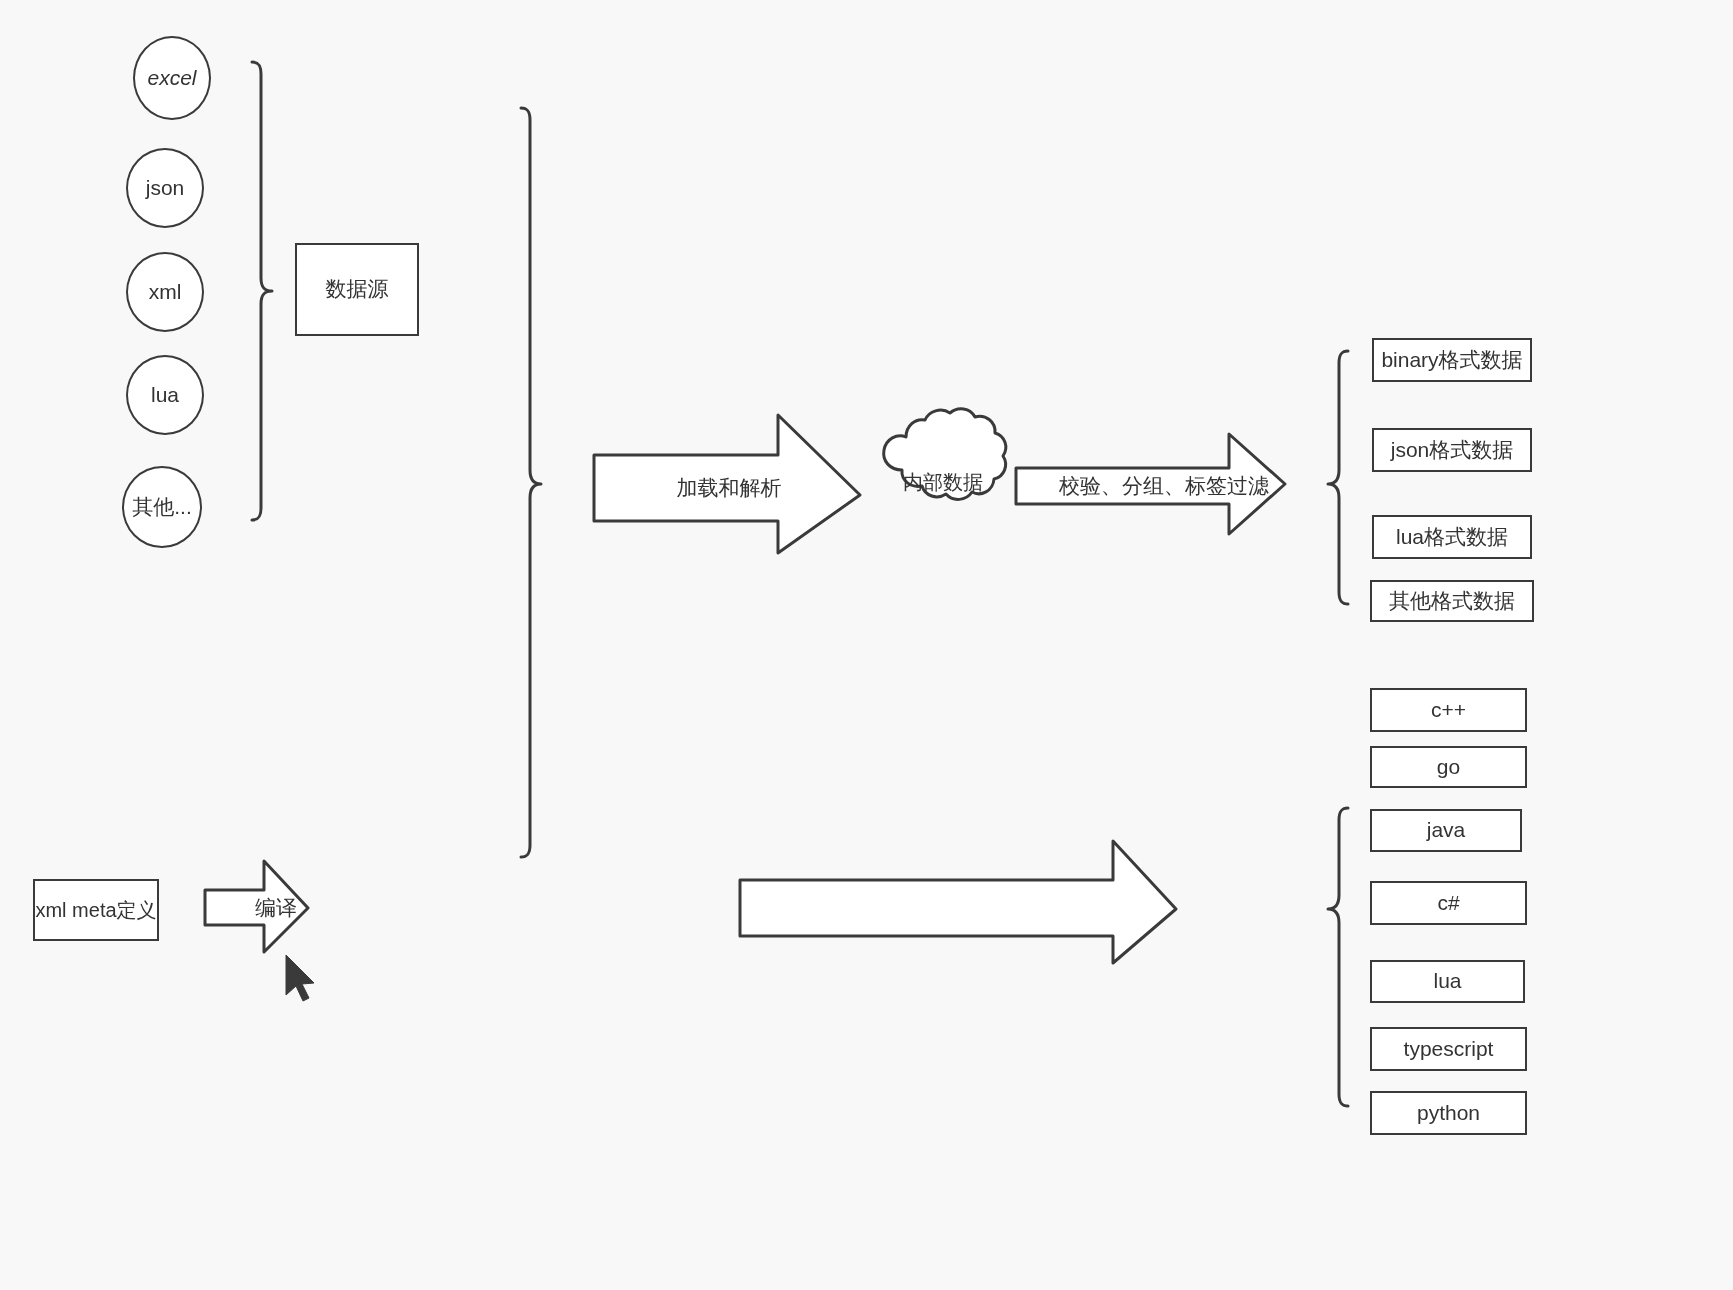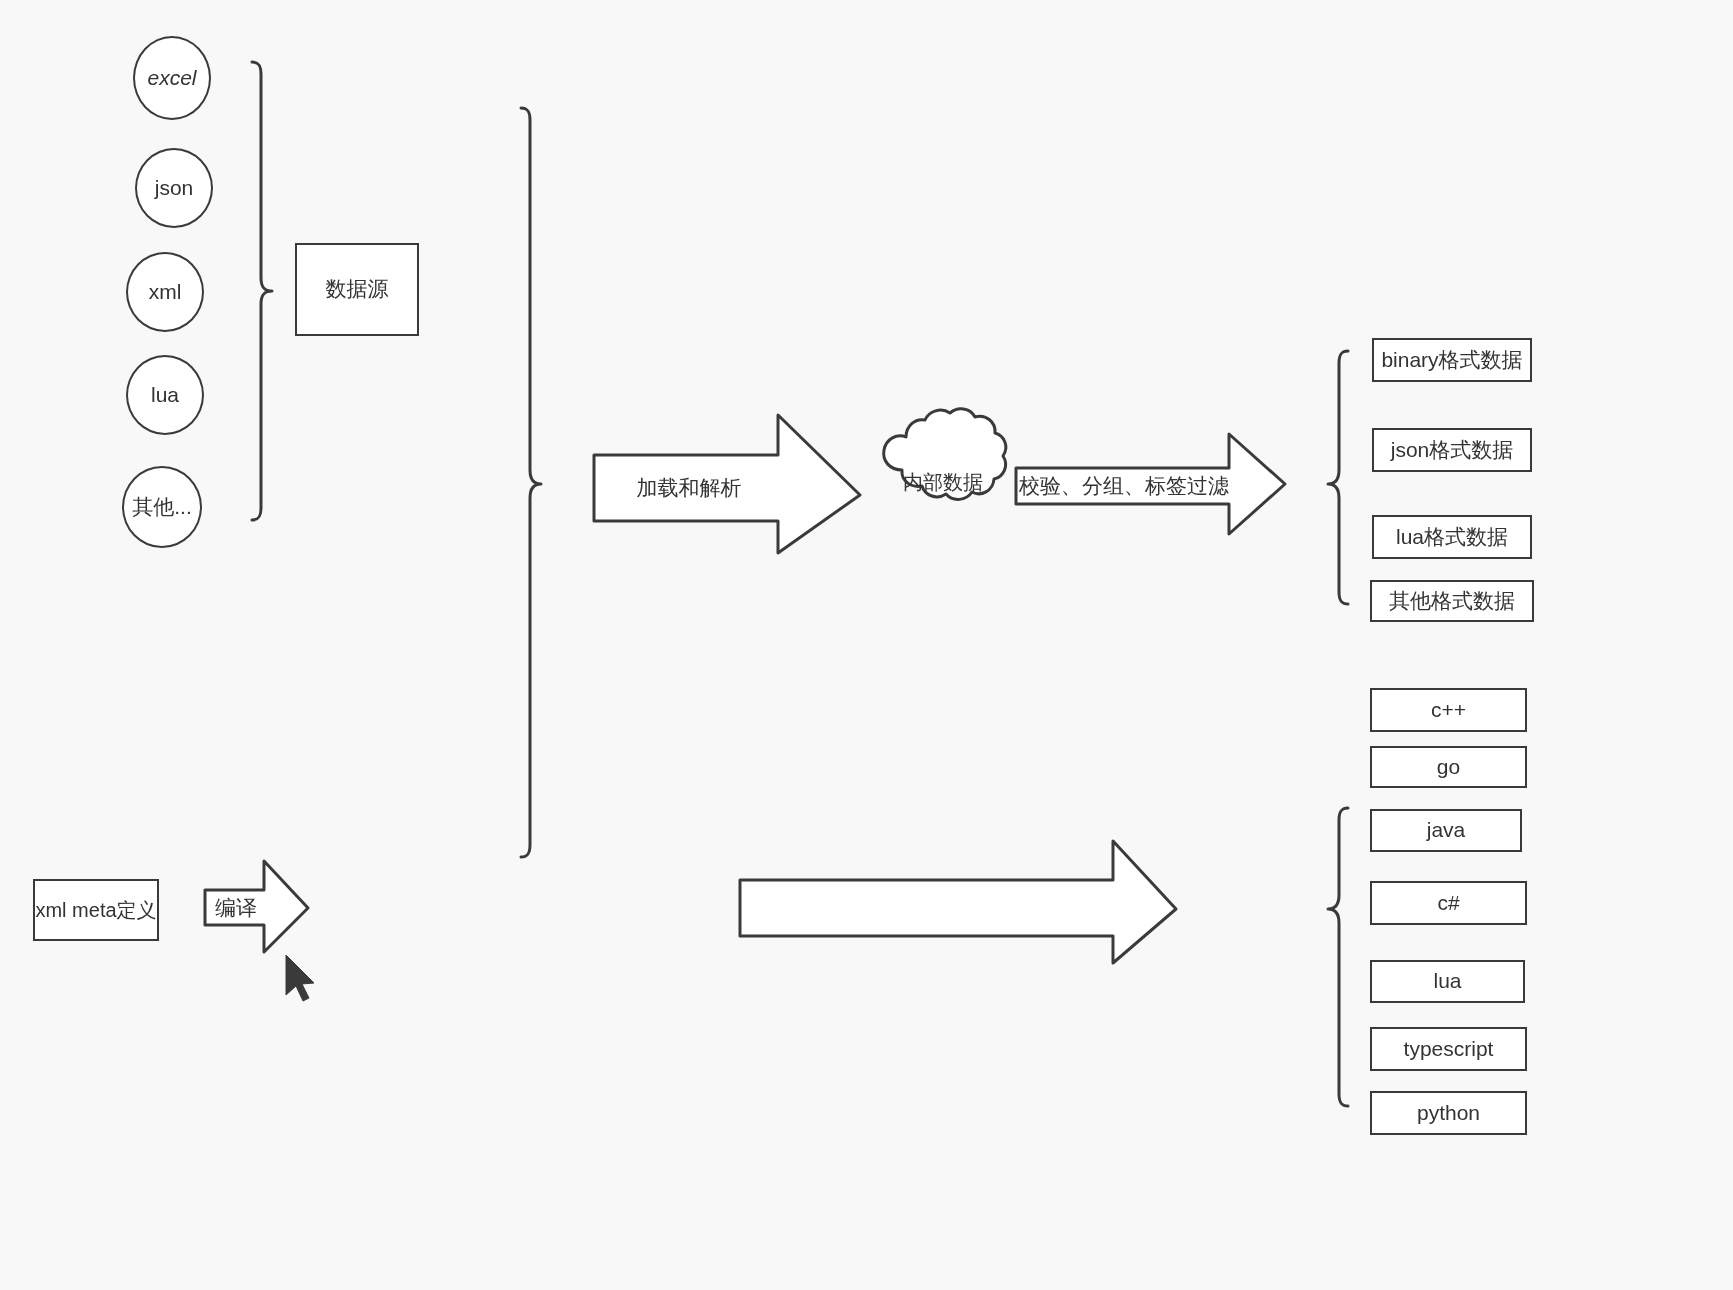--- a/index.html
+++ b/index.html
@@ -50,20 +50,21 @@
   }
   .arrow-label {
     position: absolute;
     display: flex;
     align-items: center;
     justify-content: center;
     font-size: 21px;
     color: #333333;
     text-align: center;
     pointer-events: none;
+    margin-left: 40px;
   }
   .cloud-label {
     position: absolute;
     display: flex;
     align-items: center;
     justify-content: center;
     font-size: 20px;
     color: #333333;
     text-align: center;
     pointer-events: none;
@@ -159,21 +160,21 @@
                L 740 936
                Z" fill="#ffffff"></path>
     </g>
 
     <path d="M 286 955 L 286 995 L 296 986 L 303 1001 L 309 998 L 302 984 L 314 983 Z" fill="#3a3a3a" stroke="#3a3a3a" stroke-width="1"></path>
   </svg>
 
   <div class="node ellipse" style="left:133px; top:36px; width:78px; height:84px;font-style:italic;">
     <span>excel</span>
   </div>
-  <div class="node ellipse" style="left:135px; top:148px; width:78px; height:80px;">
+  <div class="node ellipse" style="left:126px; top:148px; width:78px; height:80px;">
     <span>json</span>
   </div>
   <div class="node ellipse" style="left:126px; top:252px; width:78px; height:80px;">
     <span>xml</span>
   </div>
   <div class="node ellipse" style="left:126px; top:355px; width:78px; height:80px;">
     <span>lua</span>
   </div>
   <div class="node ellipse" style="left:122px; top:466px; width:80px; height:82px;">
     <span>其他...</span>

